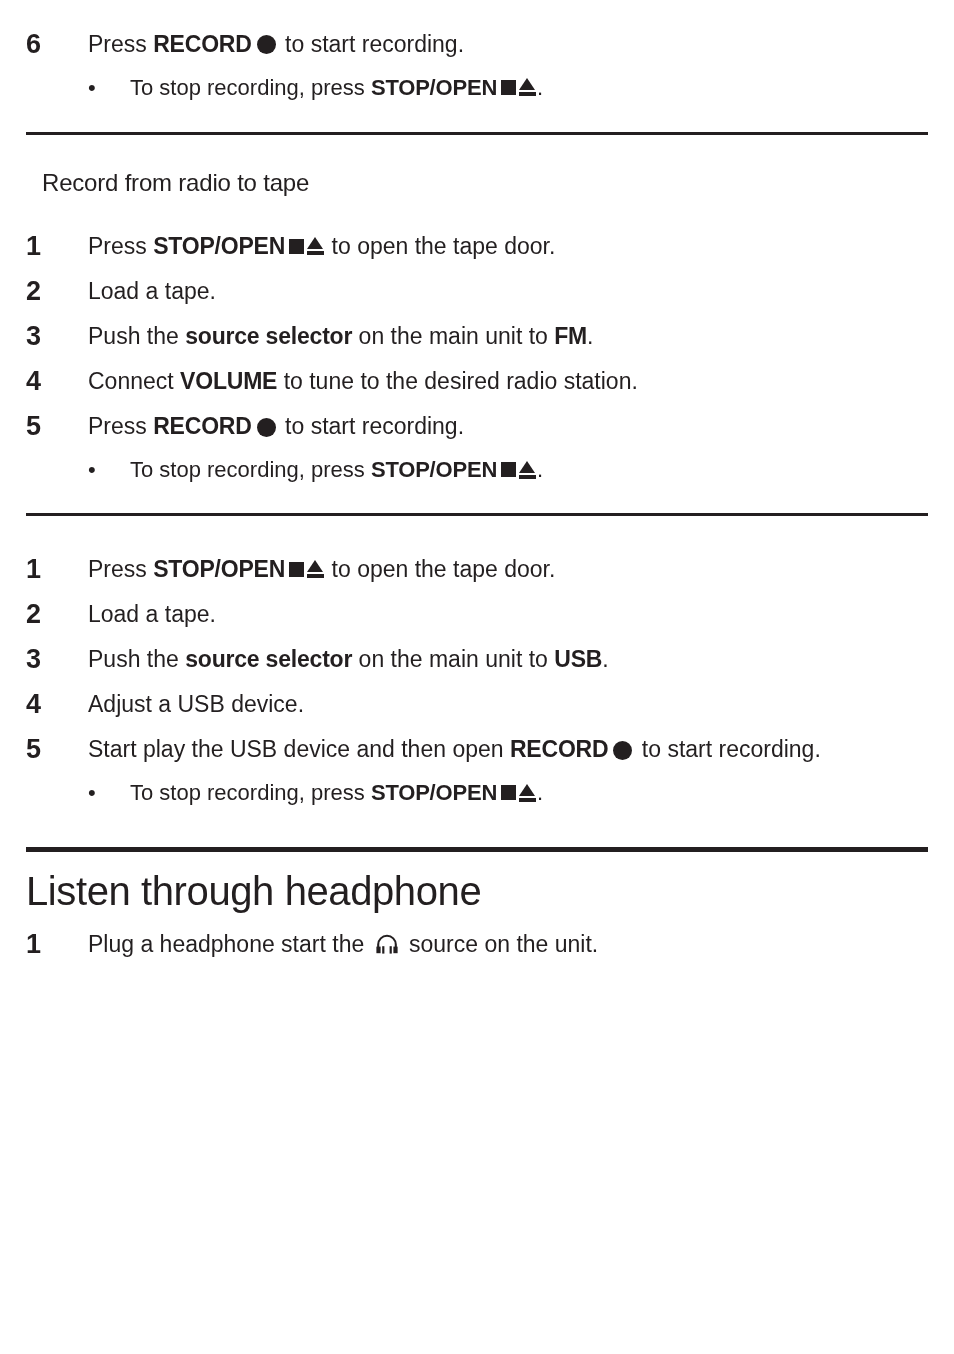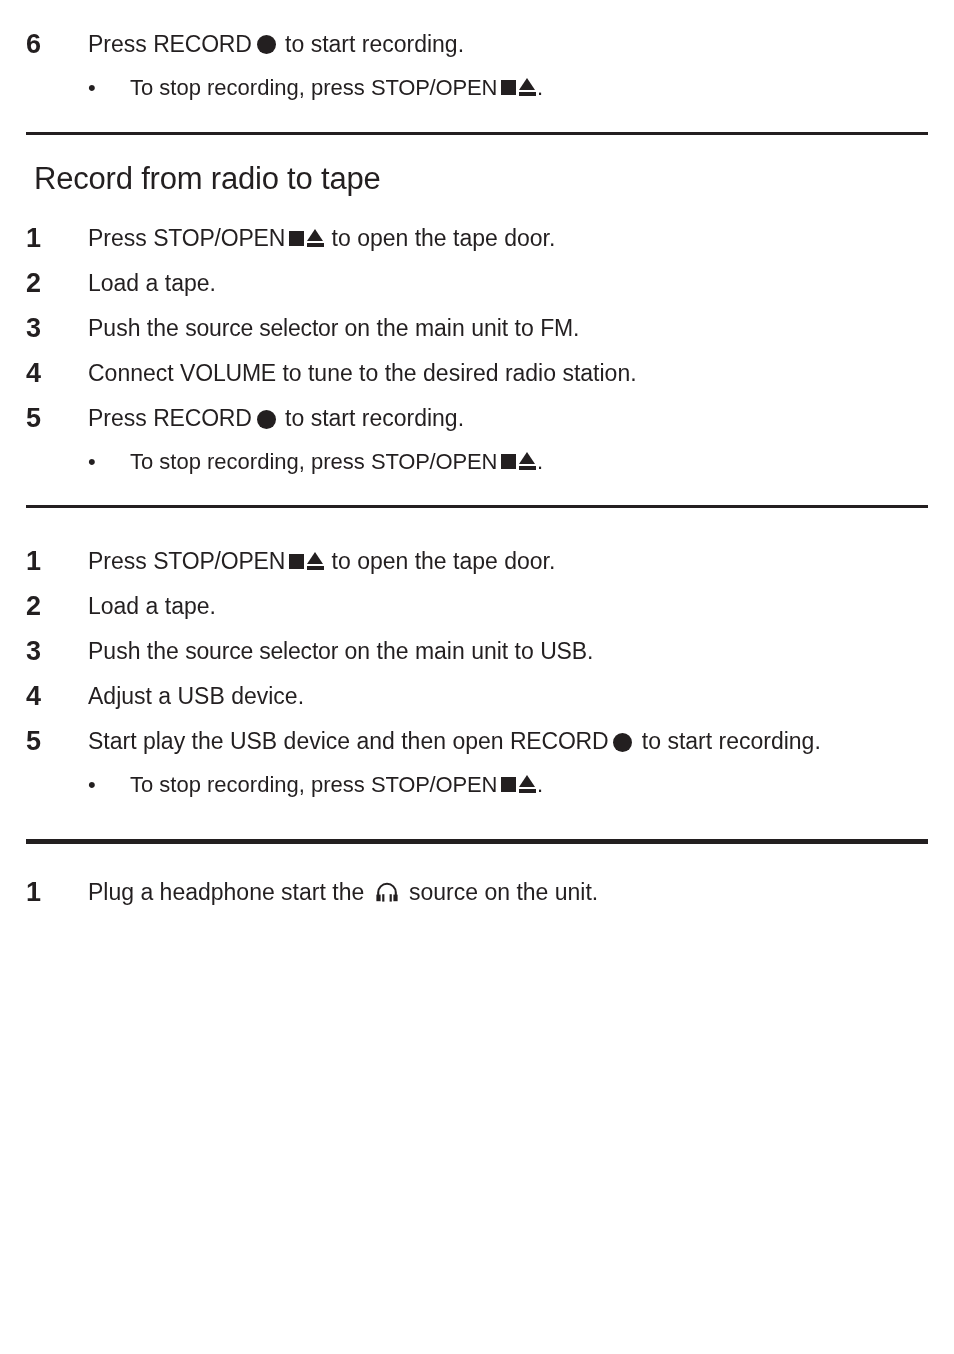--- a/index.html
+++ b/index.html
@@ -37,25 +37,25 @@
     width: 902px;
     background: #231f20;
     border: 0;
     margin: 0;
   }
   .rule-thin { height: 3px; }
   .rule-thick { height: 5px; }
 
   
   .section-heading {
-    font-size: 31px;
+    font-size: 24px;
     font-weight: 400;
     letter-spacing: -0.2px;
     line-height: 1.1;
-    margin: 8px;
+    margin: 16px;
     white-space: nowrap;
   }
   .chapter-heading {
     font-size: 40px;
     font-weight: 400;
     letter-spacing: -0.4px;
     line-height: 1.08;
     margin: 0;
     white-space: nowrap;
   }
@@ -91,21 +91,21 @@
   }
   .bullet-dot {
     position: absolute;
     left: 62px;
     top: 0;
     line-height: 42px;
     font-size: 22px;
   }
 
   b, .b {
-    font-weight: 400;
+    font-weight: 700;
     letter-spacing: -0.2px;
   }
 
   
   .sym {
     display: inline-block;
     vertical-align: middle;
     position: relative;
   }
   .sym-record {
@@ -242,20 +242,21 @@
     </div>
 
     <div class="bullet">
       <span class="bullet-dot">•</span><span>To stop recording, press </span><b>STOP/OPEN</b><span class="sym sym-stop"></span><span class="sym sym-eject"><span class="tri"></span><span class="bar"></span></span><span>.</span>
     </div>
 
     <div style="height:33px"></div>
     <div class="rule rule-thick"></div>
     <div style="height:18px"></div>
 
+    <h1 class="chapter-heading">Listen through headphone</h1>
 
     <div style="height:8px"></div>
 
     <div class="step">
       <span class="step-num">1</span>
       <span class="step-body"><span>Plug a headphone start the </span><span class="sym sym-headphone"><svg viewBox="0 0 24 20" width="24" height="20" aria-hidden="true">
               <path d="M3.2 14.2 L3.2 10.6 A8.8 8.8 0 0 1 20.8 10.6 L20.8 14.2" fill="none" stroke="#231f20" stroke-width="2.1" stroke-linecap="round"></path>
               <rect x="1.4" y="12.6" width="4.2" height="6.6" fill="#231f20"></rect>
               <rect x="18.4" y="12.6" width="4.2" height="6.6" fill="#231f20"></rect>
               <rect x="7.2" y="12.2" width="2.2" height="7.4" fill="#231f20"></rect>

